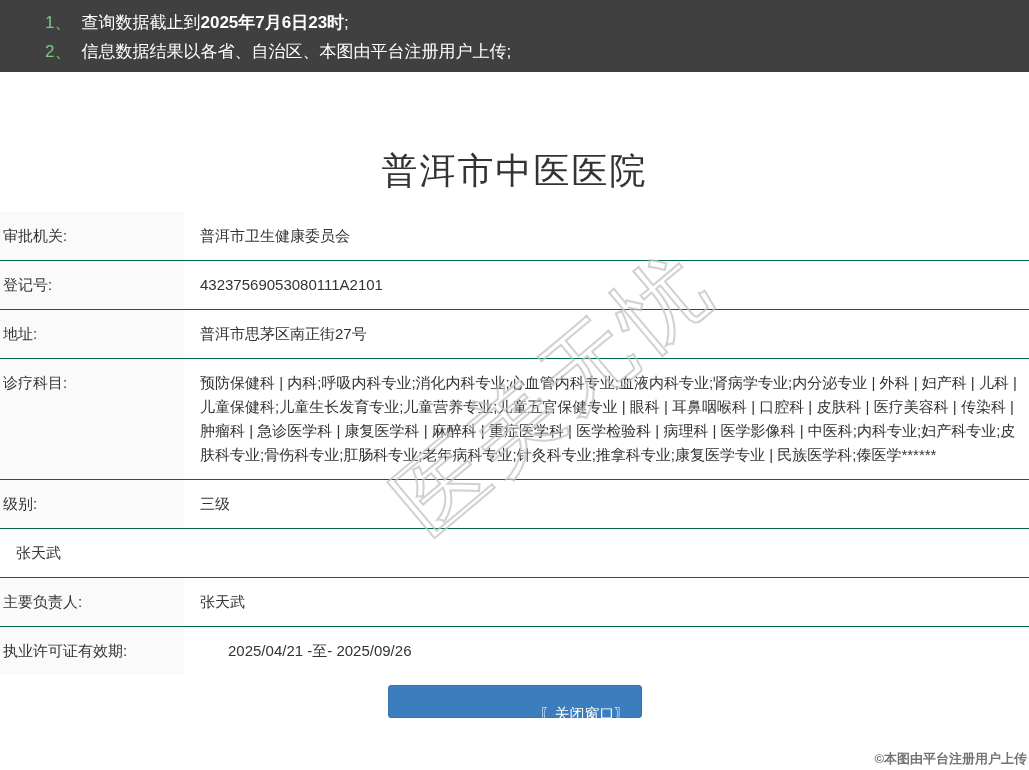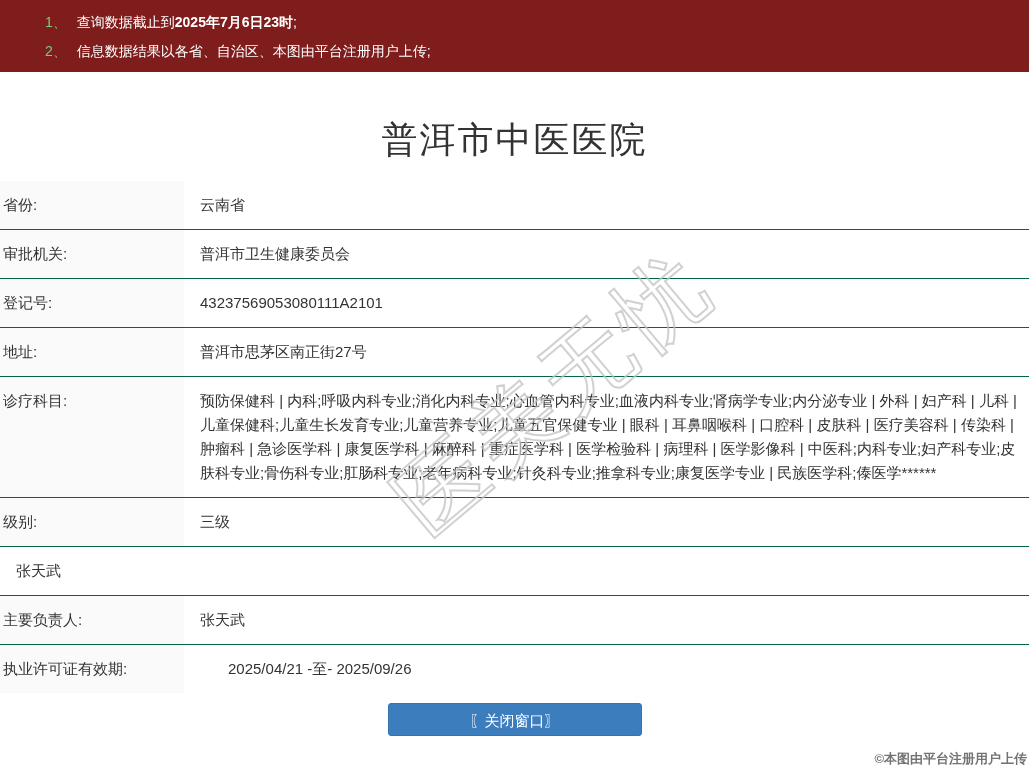--- a/index.html
+++ b/index.html
@@ -7,37 +7,38 @@
     width: 1029px; height: 770px;
     background: #ffffff;
     overflow: hidden;
     font-family: "Liberation Sans", "DejaVu Sans", sans-serif;
     color: #333;
     position: relative;
   }
 
   
   .notice-banner {
-    background: #7f1d1d;
+    background: #404040;
     color: #ffffff;
     padding: 8px 20px 6px 45px;
-    font-size: 14px;
+    font-size: 17px;
     line-height: 29px;
   }
   .notice-line { white-space: nowrap; }
   .notice-num {
     color: #7ec97e;
     margin-right: 10px;
   }
   .notice-line b { font-weight: bold; }
 
   
   .title-wrap {
     text-align: center;
     padding: 44px 0 16px 0;
+    margin-top: 31px;
   }
   .page-title {
     font-size: 36px;
     font-weight: 400;
     color: #333;
     margin: 0;
     letter-spacing: 2px;
   }
 
   
@@ -76,24 +77,24 @@
   .close-button {
     display: inline-block;
     width: 254px;
     height: 33px;
     line-height: 33px;
     background: #3b7dbd;
     border: 1px solid #3674b0;
     border-radius: 3px;
     color: #ffffff;
     font-size: 15px;
-    text-align: center;
+    text-align: right;
     cursor: pointer;
     font-family: inherit;
-    padding: 0;
+    padding: 11px;
   }
 
   
   .watermark {
     position: absolute;
     left: 370px;
     top: 470px;
     transform: rotate(-40deg);
     transform-origin: 0 0;
     font-size: 88px;
@@ -128,24 +129,20 @@
     <span class="notice-num">2、</span><span>信息数据结果以各省、自治区、本图由平台注册用户上传;</span><b></b><span></span>
   </div>
 </div>
 
 <div class="title-wrap">
   <h1 class="page-title">普洱市中医医院</h1>
 </div>
 
 <div class="info-table">
   <div class="info-row">
-    <div class="cell-label">省份:</div>
-    <div class="cell-value">云南省</div>
-  </div>
-  <div class="info-row">
     <div class="cell-label">审批机关:</div>
     <div class="cell-value">普洱市卫生健康委员会</div>
   </div>
   <div class="info-row">
     <div class="cell-label">登记号:</div>
     <div class="cell-value">43237569053080111A2101</div>
   </div>
   <div class="info-row">
     <div class="cell-label">地址:</div>
     <div class="cell-value">普洱市思茅区南正街27号</div>

